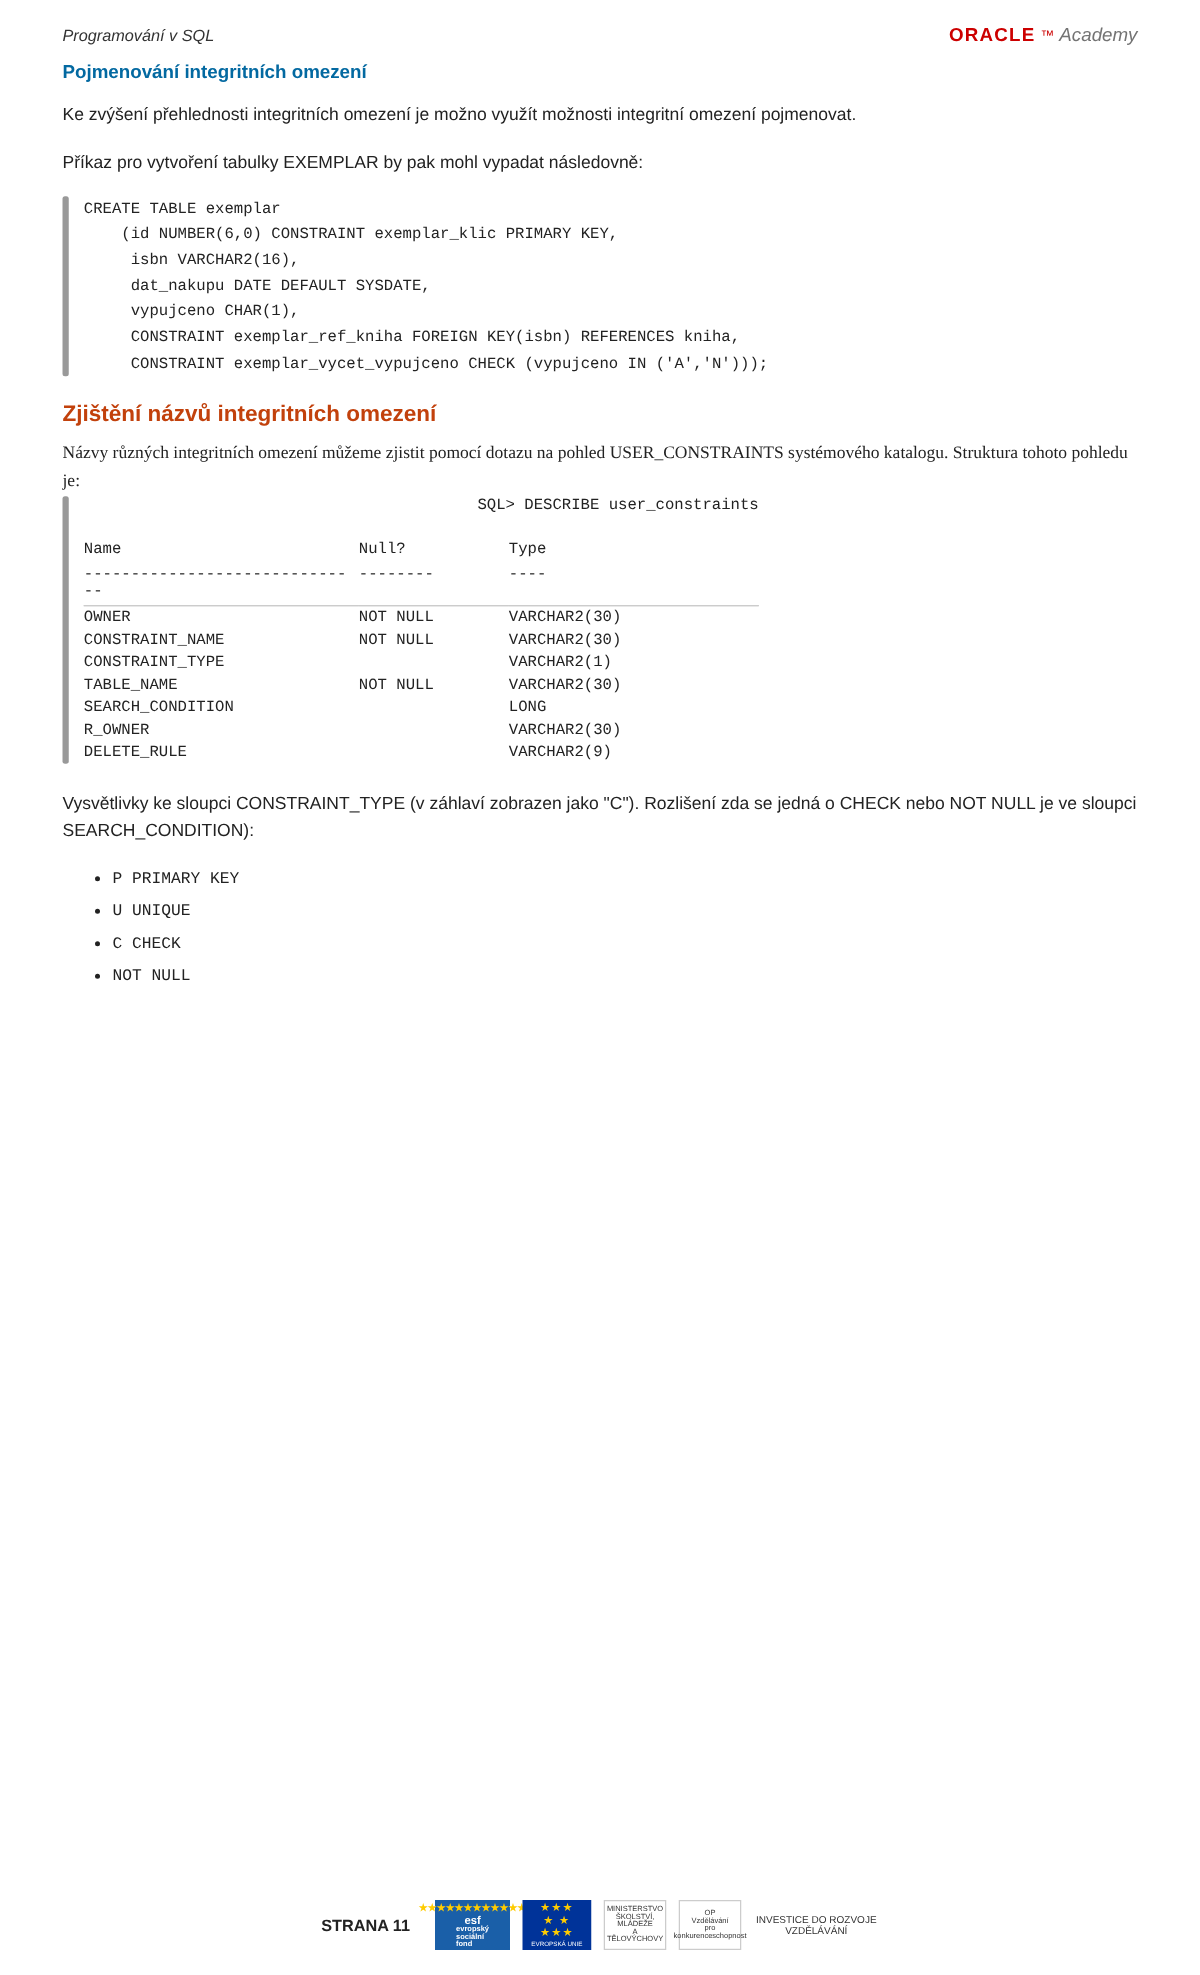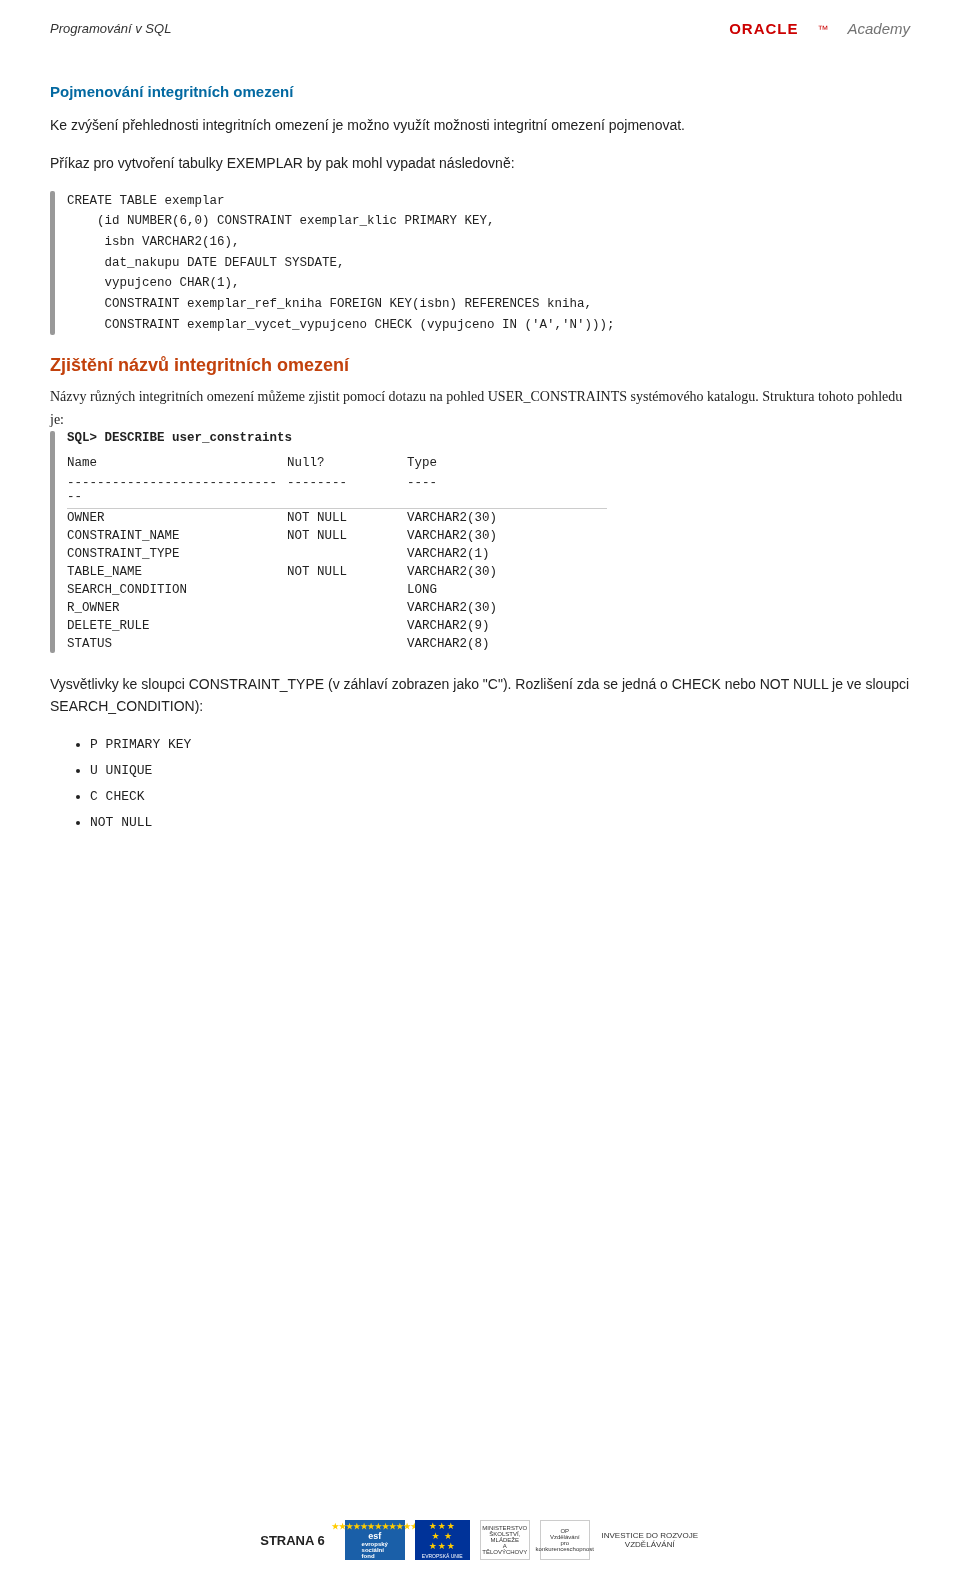--- a/index.html
+++ b/index.html
@@ -13,32 +13,32 @@
       position: relative;
     }
     .page-wrapper {
       padding: 20px 50px 80px 50px;
     }
     
     .header {
       display: flex;
       justify-content: space-between;
       align-items: center;
-      margin-bottom: 46px;
+      margin-bottom: 12px;
       border-bottom: none;
     }
     .header-left {
       font-size: 13px;
       color: #333;
       font-style: italic;
     }
     .header-right {
       display: flex;
       align-items: center;
-      gap: 19px;
+      gap: 4px;
     }
     .oracle-text {
       font-size: 15px;
       font-weight: bold;
       color: #cc0000;
       letter-spacing: 1px;
     }
     .academy-text {
       font-size: 15px;
       color: #737373;
@@ -90,22 +90,23 @@
       margin-bottom: 0;
       font-family: Liberation Serif, serif;
     }
     
     .describe-block {
       margin-bottom: 20px;
     }
     .describe-cmd {
       font-family: 'Courier New', Courier, monospace;
       font-size: 12.5px;
-      font-weight: bold;
-      margin-bottom: 9px;
+      font-weight: normal;
+      margin-bottom: 19px;
+      text-align: right;
     }
     .describe-table {
       width: 100%;
       border-collapse: collapse;
       font-family: 'Courier New', Courier, monospace;
       font-size: 12.5px;
     }
     .describe-table th {
       text-align: left;
       font-weight: normal;
@@ -306,44 +307,39 @@
               <tr>
       <td>R_OWNER</td>
       <td></td>
       <td>VARCHAR2(30)</td>
     </tr>
               <tr>
       <td>DELETE_RULE</td>
       <td></td>
       <td>VARCHAR2(9)</td>
     </tr>
-              <tr>
-      <td>STATUS</td>
-      <td></td>
-      <td>VARCHAR2(8)</td>
-    </tr>
             </tbody>
         </table>
       </div>
     </div>
   </div>
 
   <p class="explanation-text">Vysvětlivky ke sloupci CONSTRAINT_TYPE (v záhlaví zobrazen jako "C"). Rozlišení zda se jedná o CHECK nebo NOT NULL je ve sloupci SEARCH_CONDITION):</p>
 
   <ul class="bullet-list" id="bullet-list">
   <li style="font-family: &quot;Courier New&quot;, Courier, monospace; font-size: 13px;">P  PRIMARY KEY</li>
       <li style="font-family: &quot;Courier New&quot;, Courier, monospace; font-size: 13px;">U  UNIQUE</li>
       <li style="font-family: &quot;Courier New&quot;, Courier, monospace; font-size: 13px;">C  CHECK</li>
       <li style="font-family: &quot;Courier New&quot;, Courier, monospace; font-size: 13px;">   NOT NULL</li>
     </ul>
 
 </div>
 
 <div class="footer">
-  <span class="footer-page">STRANA 6</span>
+  <span class="footer-page">STRANA 11</span>
   <div class="footer-logos">
 
     <div class="esf-logo">
       <div class="esf-stars">★★★★★★★★★★★★</div>
       <div style="font-size:9px;font-weight:bold;">esf</div>
       <div style="font-size:6px;">evropský<br>sociální<br>fond</div>
     </div>
 
     <div class="eu-logo">
       <div class="eu-stars">★★★<br>★ ★<br>★★★</div>

